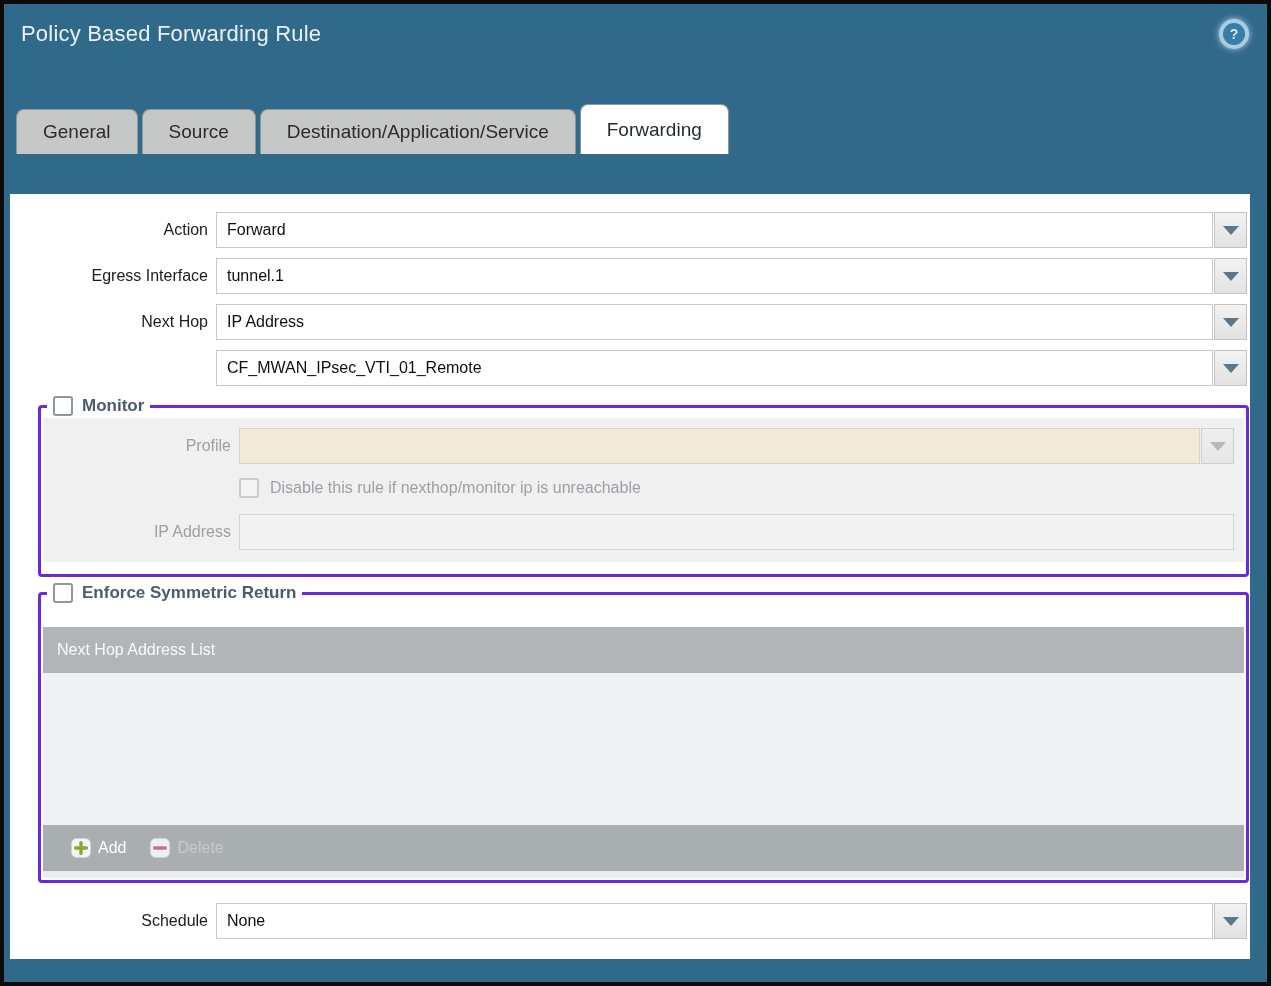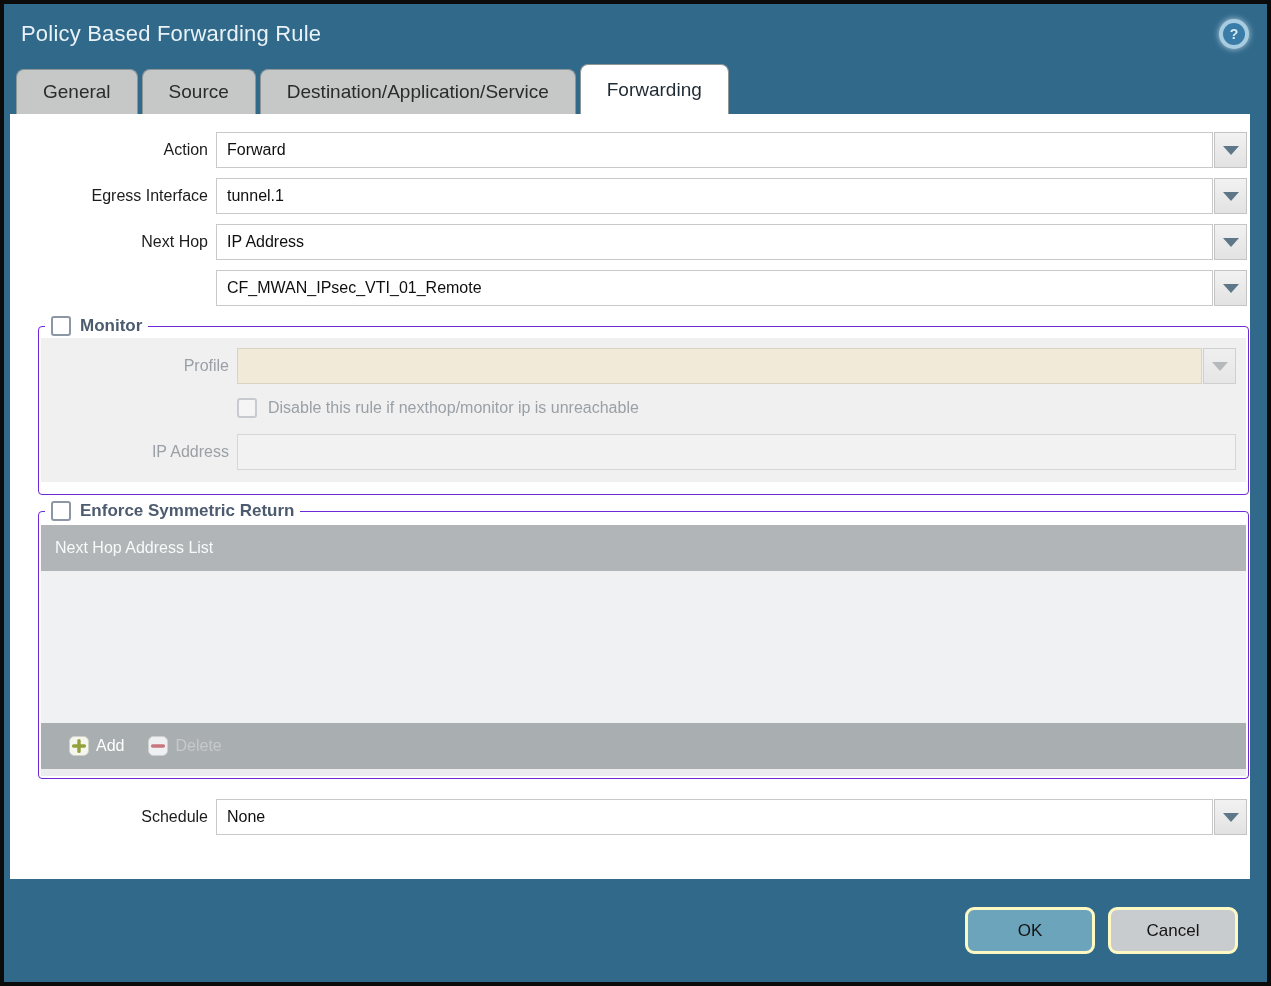--- a/index.html
+++ b/index.html
@@ -1,17 +1,17 @@
 <!DOCTYPE html>
 <html><head>
 <meta charset="utf-8">
 <style>
   html,body{margin:0;padding:0;}
   body{width:1271px;height:986px;font-family:"Liberation Sans",sans-serif;background:#000;}
-  .dialog{box-sizing:border-box;width:1271px;height:986px;background:#31698b;border:4px solid #0b0b0b;display:flex;flex-direction:column;}
+  .dialog{box-sizing:border-box;width:1271px;height:986px;background:#31698b;border:4px solid #0b0b0b;display:flex;flex-direction:column;gap:40px;}
 
   
   .titlebar{height:60px;flex:none;display:flex;align-items:center;padding:0 18px 0 17px;}
   .title{color:#e9f2f6;font-size:22px;letter-spacing:.2px;}
   .help{margin-left:auto;width:30px;height:30px;border-radius:50%;background:#a9cde0;display:flex;align-items:center;justify-content:center;box-shadow:0 0 6px rgba(225,243,252,.75);cursor:pointer;}
   .help-inner{width:22px;height:22px;border-radius:50%;background:#3a7ca8;color:#d5ebf6;font-weight:bold;font-size:14px;display:flex;align-items:center;justify-content:center;}
 
   
   .tabstrip{flex:none;display:flex;align-items:flex-end;padding-left:12px;gap:4px;height:50px;}
   .tab{height:45px;box-sizing:border-box;display:flex;align-items:center;justify-content:center;padding:0 26px;background:#c6c7c7;border:1px solid #8f9698;border-bottom:none;border-radius:8px 8px 0 0;font-size:19px;color:#2b2b2b;cursor:pointer;white-space:nowrap;}
@@ -23,38 +23,38 @@
   
   .frow{display:flex;align-items:stretch;height:36px;margin-bottom:10px;padding-right:3px;}
   .flabel{width:198px;flex:none;text-align:right;padding-right:8px;font-size:16px;color:#1c1c1c;align-self:center;}
   .combo{flex:1;display:flex;}
   .combo-text{flex:1;box-sizing:border-box;border:1px solid #c9c9c9;background:#fff;display:flex;align-items:center;padding:0 10px;font-size:16px;color:#0f0f0f;}
   .combo-btn{width:33px;flex:none;margin-left:1px;box-sizing:border-box;border:1px solid #c4c4c4;background:linear-gradient(#f2f2f2,#e2e2e2);display:flex;align-items:center;justify-content:center;cursor:pointer;}
   .tri{width:0;height:0;border-left:8px solid transparent;border-right:8px solid transparent;border-top:9px solid #5d7789;}
   .tri.gray{border-top-color:#b5b9bc;}
 
   
-  fieldset.group{margin:6px 0 0 28px;width:1211px;box-sizing:border-box;border:1px solid #6d28d9;border-radius:4px;padding:0 2px 2px 2px;}
+  fieldset.group{margin:6px 0 0 28px;width:1211px;box-sizing:border-box;border:3px solid #6d28d9;border-radius:4px;padding:0 2px 2px 2px;}
   fieldset.group legend{display:flex;align-items:center;gap:9px;margin-left:4px;padding:0 6px;font-size:17px;font-weight:bold;color:#4c5b6e;}
   .cb{width:16px;height:16px;flex:none;border:2px solid #8d96a5;border-radius:3px;background:#fff;display:inline-block;cursor:pointer;}
   .cb.disabled{border-color:#c7cbd0;background:#f5f5f5;cursor:default;}
 
   .panel{background:#f0f0f0;margin:2px 0 10px 0;padding:10px 0 12px 6px;}
   .prow{display:flex;align-items:stretch;height:36px;margin-bottom:9px;}
   .prow:last-child{margin-bottom:0;}
   .plabel{width:182px;flex:none;text-align:right;padding-right:8px;font-size:16px;color:#9aa0a6;align-self:center;}
   .combo.in-panel{margin-right:10px;}
   .combo-text.beige{background:#f1ead8;border-color:#d9d3c3;cursor:default;}
   .combo-btn.disabled{cursor:default;background:linear-gradient(#efefef,#e6e6e6);border-color:#cfcfcf;}
   .cbx-row{display:flex;align-items:center;height:30px;margin:0 0 11px 190px;gap:11px;}
   .cbx-label{font-size:16px;color:#9aa0a6;}
   .text-input{flex:1;box-sizing:border-box;margin-right:10px;height:36px;background:#f2f2f2;border:1px solid #d6d6d6;font-size:16px;padding:0 10px;color:#555;font-family:inherit;}
 
   
-  .nh-table{margin:4px 0 0 0;}
+  .nh-table{margin:24px 0 0 0;}
   .thead{height:46px;background:#b1b5b8;color:#f8fafa;font-size:16px;display:flex;align-items:center;padding-left:14px;}
   .tbody{height:152px;background:#f0f1f2;}
   .tfoot{height:46px;background:#a9aeb1;display:flex;align-items:center;padding-left:28px;gap:24px;}
   .tool-btn{display:flex;align-items:center;gap:7px;font-size:16px;color:#ffffff;cursor:pointer;}
   .tool-btn.disabled{color:#c6c9cb;cursor:default;}
   .strip{height:7px;background:#ebeced;}
 
   .schedule-row{margin-top:20px;}
 
   

